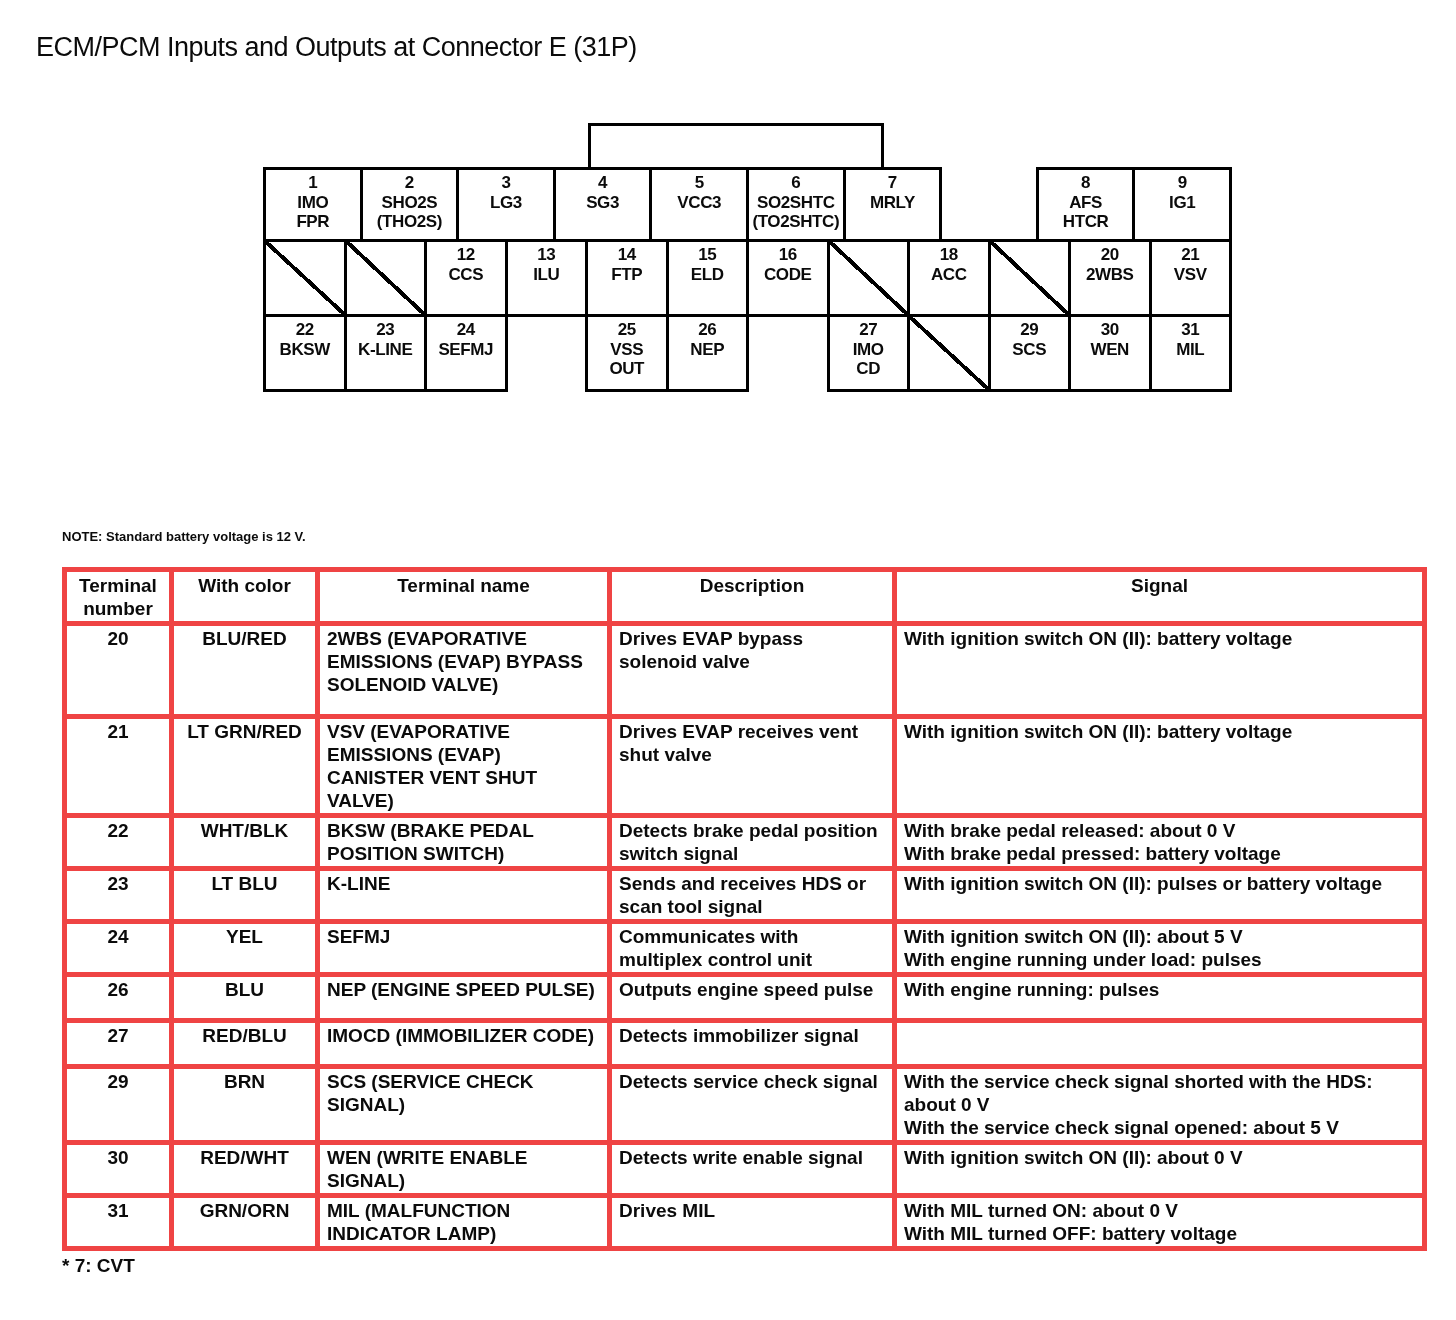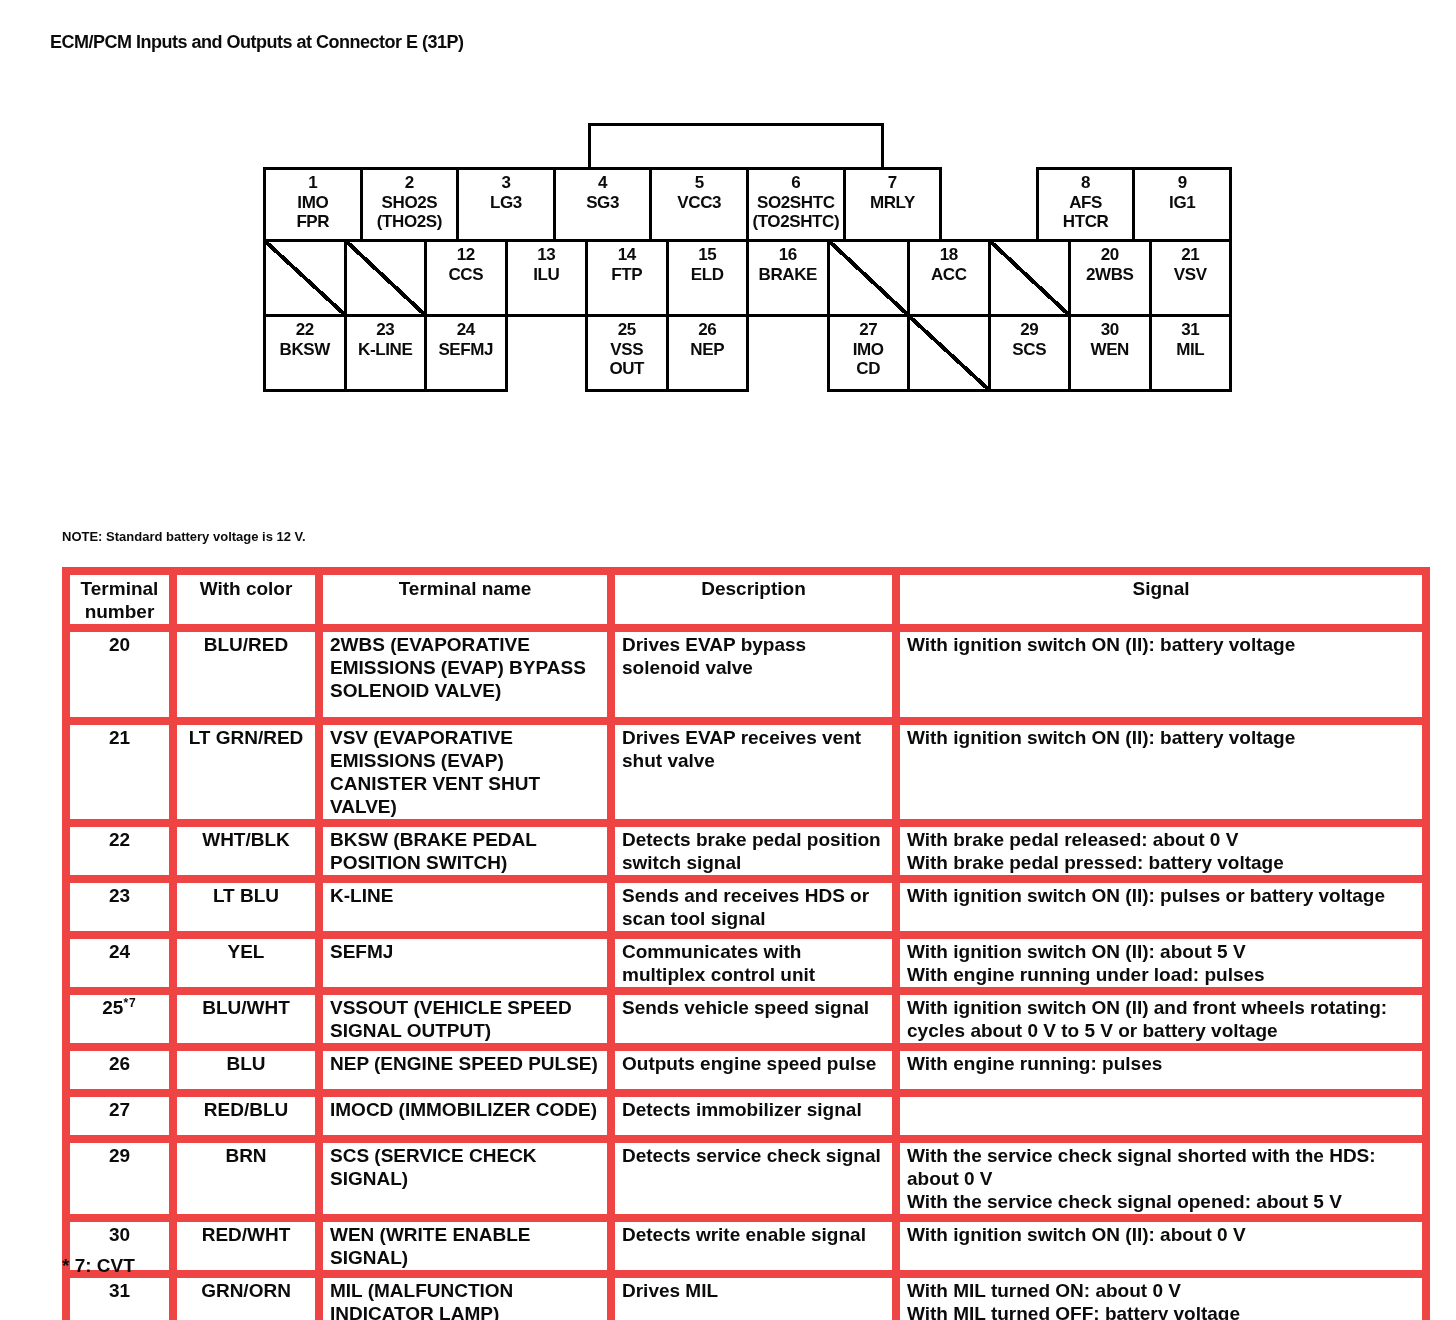--- a/index.html
+++ b/index.html
@@ -6,22 +6,22 @@
   html, body { background: #e8e8e8; }
   body { font-family: "Liberation Sans", sans-serif; }
   .page {
     position: relative;
     width: 1456px; height: 1320px;
     background: #ffffff;
     color: #0b0b0b;
     overflow: hidden;
   }
   .page-title {
-    position: absolute; left: 50px; top: 32px;
-    font-size: 18px; font-weight: bold; letter-spacing: -0.5px;
+    position: absolute; left: 36px; top: 32px;
+    font-size: 27px; font-weight: normal; letter-spacing: -0.5px;
   }
 
   
   .connector { position: absolute; left: 266px; top: 123px; width: 966px; }
   .connector-tab {
     position: absolute; left: 322px; top: 0; width: 296px; height: 47px;
     border: 3px solid #000; border-bottom: none;
   }
   .pin-row { display: grid; position: relative; }
   .row-1 { grid-template-columns: repeat(10, 1fr); height: 75px; margin-top: 44px; }
@@ -52,21 +52,21 @@
     font-size: 13px; font-weight: bold;
   }
   table.terminals {
     position: absolute; left: 62px; top: 567px;
     width: 1360px;
     border-collapse: collapse; table-layout: fixed;
     border: 3px solid #000;
     font-size: 19px; line-height: 23px; font-weight: bold;
   }
   table.terminals th, table.terminals td {
-    border: 8px solid #ef4444;
+    border: 5px solid #ef4444;
     padding: 1px 7px;
     vertical-align: top;
     white-space: pre-line;
     overflow: hidden;
   }
   table.terminals th { text-align: center; vertical-align: top; padding-top: 2px; }
   tr.header-row { height: 50px; }
   td.c-num, td.c-wire { text-align: center; }
   tr.rh93 td { height: 93px; }
   tr.rh46 td { height: 46px; }
@@ -103,21 +103,21 @@
       <div class="pin-cell" style="grid-column:10"><span>9</span><span>IG1</span></div>
     </div>
 
     <div class="pin-row row-2">
       <div class="pin-cell slash" style="grid-column:1"></div>
       <div class="pin-cell slash" style="grid-column:2"></div>
       <div class="pin-cell" style="grid-column:3"><span>12</span><span>CCS</span></div>
       <div class="pin-cell" style="grid-column:4"><span>13</span><span>ILU</span></div>
       <div class="pin-cell" style="grid-column:5"><span>14</span><span>FTP</span></div>
       <div class="pin-cell" style="grid-column:6"><span>15</span><span>ELD</span></div>
-      <div class="pin-cell" style="grid-column:7"><span>16</span><span>BRAKE</span></div>
+      <div class="pin-cell" style="grid-column:7"><span>16</span><span>CODE</span></div>
       <div class="pin-cell slash" style="grid-column:8"></div>
       <div class="pin-cell" style="grid-column:9"><span>18</span><span>ACC</span></div>
       <div class="pin-cell slash" style="grid-column:10"></div>
       <div class="pin-cell" style="grid-column:11"><span>20</span><span>2WBS</span></div>
       <div class="pin-cell" style="grid-column:12"><span>21</span><span>VSV</span></div>
     </div>
 
     <div class="pin-row row-3">
       <div class="pin-cell" style="grid-column:1"><span>22</span><span>BKSW</span></div>
       <div class="pin-cell" style="grid-column:2"><span>23</span><span>K-LINE</span></div>
@@ -184,27 +184,20 @@
     </tr>
     <tr class="rh46">
       <td class="c-num"><span>24</span><sup class="term-sup"></sup></td>
       <td class="c-wire">YEL</td>
       <td>SEFMJ</td>
       <td>Communicates with multiplex control unit</td>
       <td>With ignition switch ON (II): about 5 V
 With engine running under load: pulses</td>
     </tr>
     <tr class="rh46">
-      <td class="c-num"><span>25</span><sup class="term-sup">*7</sup></td>
-      <td class="c-wire">BLU/WHT</td>
-      <td>VSSOUT (VEHICLE SPEED SIGNAL OUTPUT)</td>
-      <td>Sends vehicle speed signal</td>
-      <td>With ignition switch ON (II) and front wheels rotating: cycles about 0 V to 5 V or battery voltage</td>
-    </tr>
-    <tr class="rh46">
       <td class="c-num"><span>26</span><sup class="term-sup"></sup></td>
       <td class="c-wire">BLU</td>
       <td>NEP (ENGINE SPEED PULSE)</td>
       <td>Outputs engine speed pulse</td>
       <td>With engine running: pulses</td>
     </tr>
     <tr class="rh46">
       <td class="c-num"><span>27</span><sup class="term-sup"></sup></td>
       <td class="c-wire">RED/BLU</td>
       <td>IMOCD (IMMOBILIZER CODE)</td>

